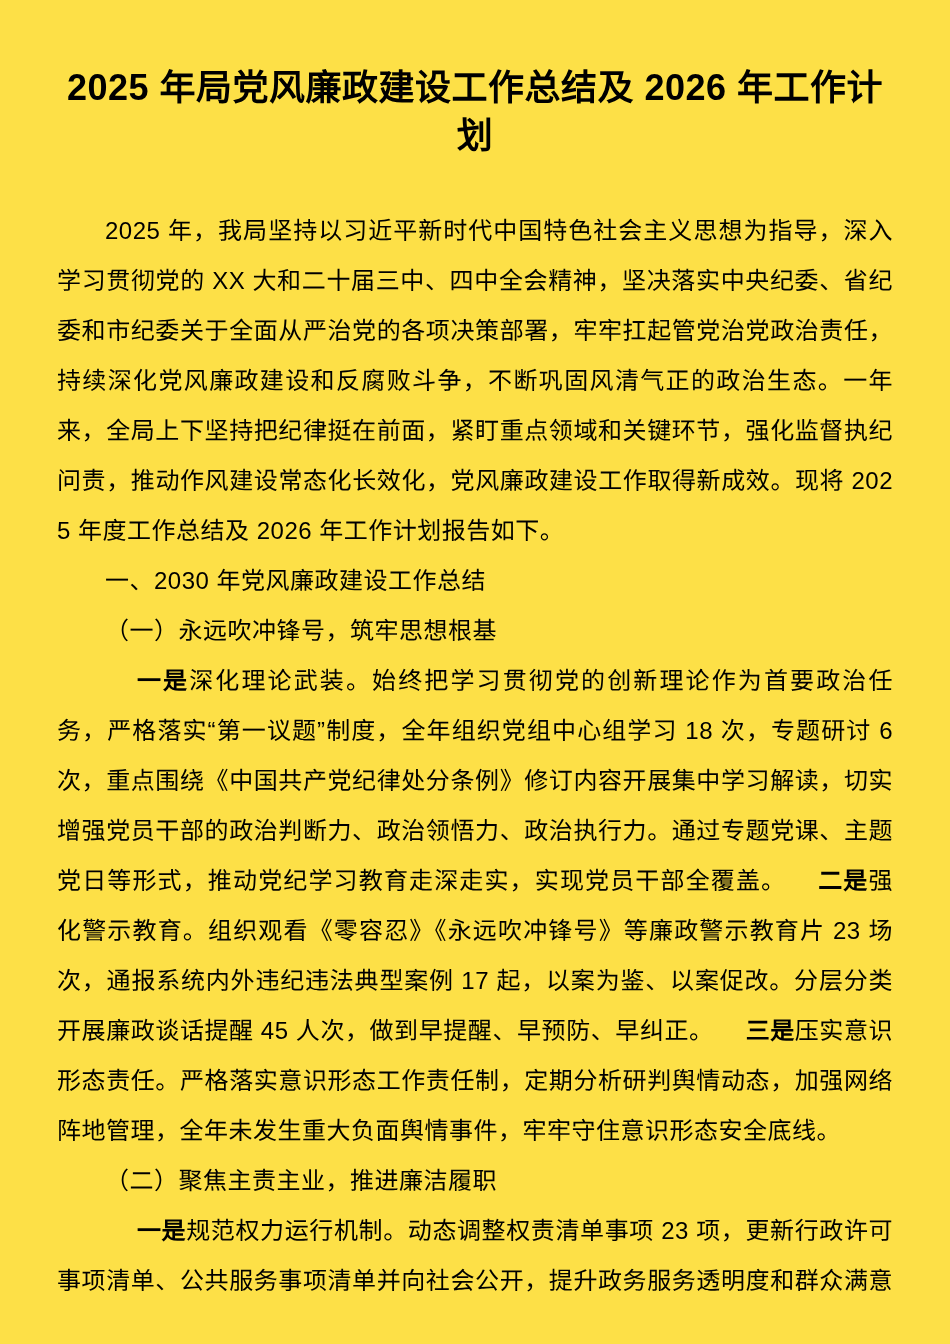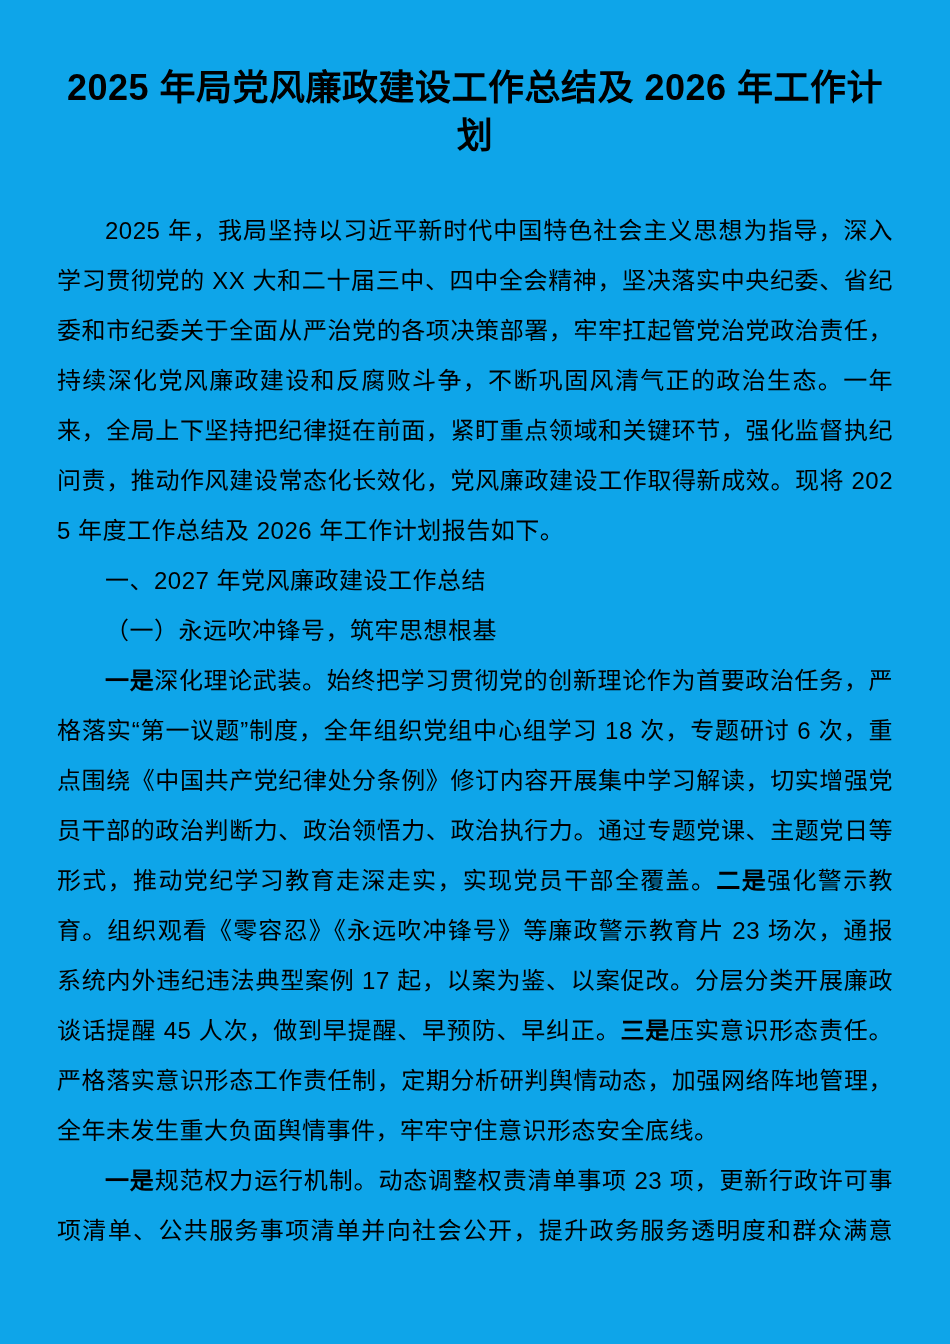--- a/index.html
+++ b/index.html
@@ -12,21 +12,21 @@
     height: 1344px;
     font-family: "Liberation Sans", sans-serif;
     color: #000000;
   }
   .page {
     box-sizing: border-box;
     width: 950px;
     height: 1344px;
     padding: 64px 57px 0 57px;
     overflow: hidden;
-    background: #0ea5e9;
+    background: #fde047;
   }
   .doc-title {
     margin: 0 0 46px 0;
     font-size: 36px;
     line-height: 48px;
     font-weight: 700;
     text-align: center;
     letter-spacing: 0.5px;
   }
   .para {
@@ -34,37 +34,39 @@
     font-size: 24px;
     line-height: 50px;
     text-indent: 2em;
     text-align: justify;
     text-justify: inter-character;
     letter-spacing: 0.5px;
     word-break: break-all;
   }
   .para b {
     font-weight: 700;
+    margin-left: 32px;
   }
   
   .para.cut-off {
     text-align-last: justify;
   }
 </style>
 </head>
 <body>
 
 <div class="page">
 
   <h1 class="doc-title">2025 年局党风廉政建设工作总结及 2026 年工作计划</h1>
 
   <p class="para"><span>2025 年，我局坚持以习近平新时代中国特色社会主义思想为指导，深入学习贯彻党的 XX 大和二十届三中、四中全会精神，坚决落实中央纪委、省纪委和市纪委关于全面从严治党的各项决策部署，牢牢扛起管党治党政治责任，持续深化党风廉政建设和反腐败斗争，不断巩固风清气正的政治生态。一年来，全局上下坚持把纪律挺在前面，紧盯重点领域和关键环节，强化监督执纪问责，推动作风建设常态化长效化，党风廉政建设工作取得新成效。现将 2025 年度工作总结及 2026 年工作计划报告如下。</span></p>
 
-  <p class="para">一、2027 年党风廉政建设工作总结</p>
+  <p class="para">一、2030 年党风廉政建设工作总结</p>
 
   <p class="para">（一）永远吹冲锋号，筑牢思想根基</p>
 
   <p class="para"><b>一是</b><span>深化理论武装。始终把学习贯彻党的创新理论作为首要政治任务，严格落实“第一议题”制度，全年组织党组中心组学习 18 次，专题研讨 6 次，重点围绕《中国共产党纪律处分条例》修订内容开展集中学习解读，切实增强党员干部的政治判断力、政治领悟力、政治执行力。通过专题党课、主题党日等形式，推动党纪学习教育走深走实，实现党员干部全覆盖。</span><b>二是</b><span>强化警示教育。组织观看《零容忍》《永远吹冲锋号》等廉政警示教育片 23 场次，通报系统内外违纪违法典型案例 17 起，以案为鉴、以案促改。分层分类开展廉政谈话提醒 45 人次，做到早提醒、早预防、早纠正。</span><b>三是</b><span>压实意识形态责任。严格落实意识形态工作责任制，定期分析研判舆情动态，加强网络阵地管理，全年未发生重大负面舆情事件，牢牢守住意识形态安全底线。</span></p>
 
+  <p class="para">（二）聚焦主责主业，推进廉洁履职</p>
 
   <p class="para cut-off"><b>一是</b><span>规范权力运行机制。动态调整权责清单事项 23 项，更新行政许可事项清单、公共服务事项清单并向社会公开，提升政务服务透明度和群众满意</span></p>
 
 </div>
 
 </body></html>

